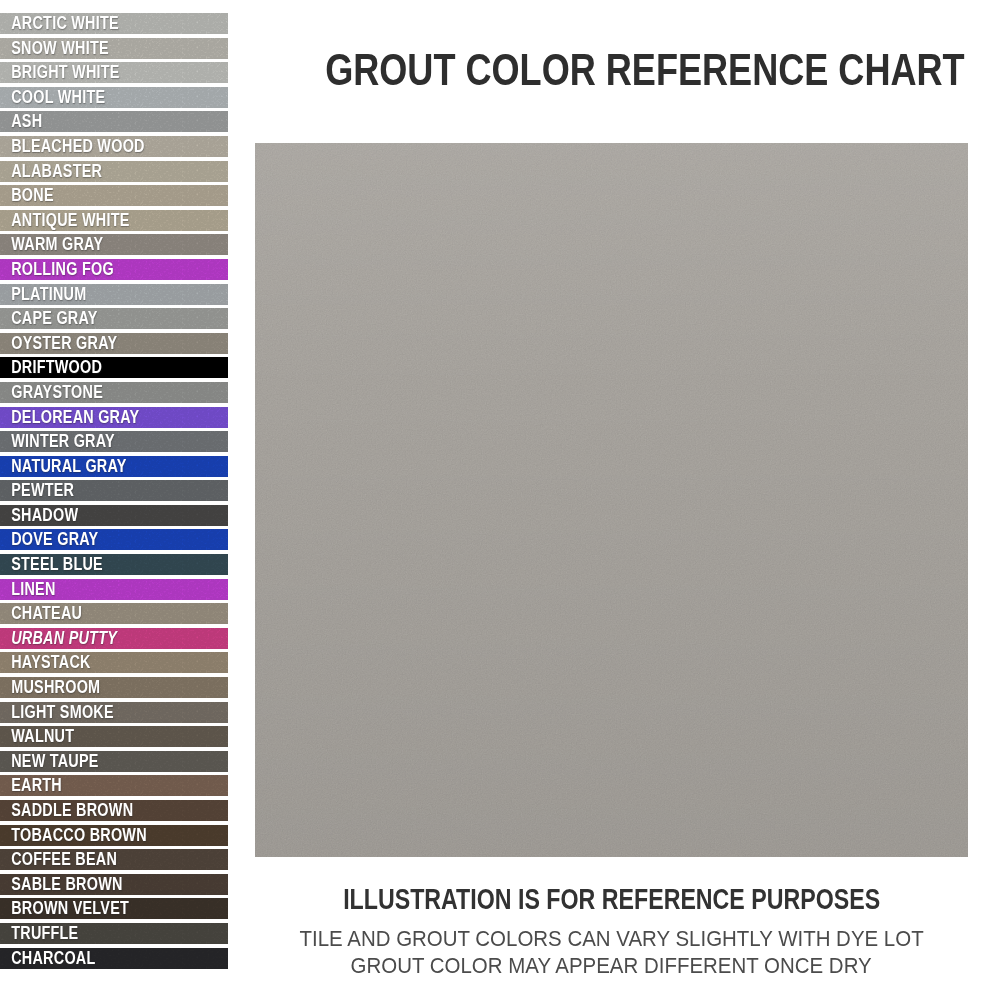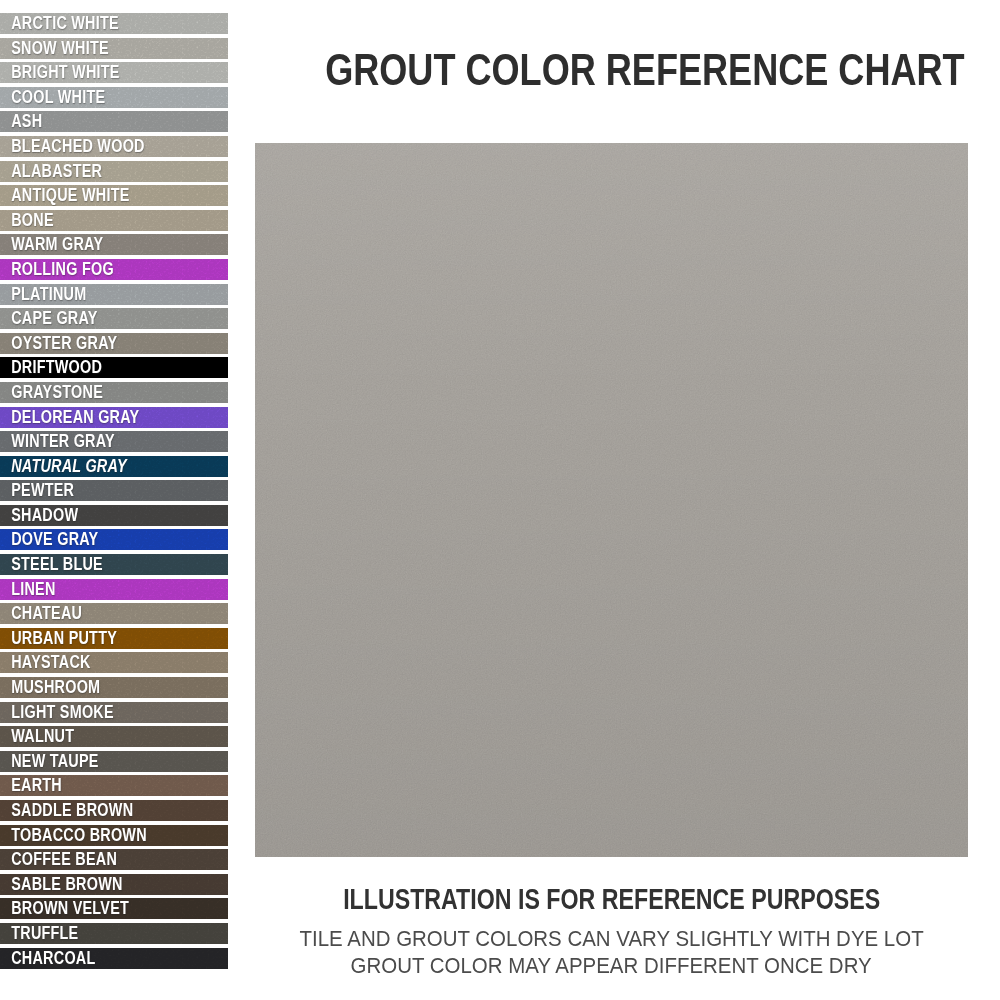--- a/index.html
+++ b/index.html
@@ -115,32 +115,32 @@
       <rect width="100%" height="100%" filter="url(#grainF)"></rect>
     </svg>
     <span class="swatch-label">BLEACHED WOOD</span>
   </div>
       <div class="swatch" style="background: rgb(209, 201, 181);">
     <svg class="tex">
       <rect width="100%" height="100%" filter="url(#grainF)"></rect>
     </svg>
     <span class="swatch-label">ALABASTER</span>
   </div>
+      <div class="swatch" style="background: rgb(205, 194, 173);">
+    <svg class="tex">
+      <rect width="100%" height="100%" filter="url(#grainF)"></rect>
+    </svg>
+    <span class="swatch-label">BONE</span>
+  </div>
       <div class="swatch" style="background: rgb(207, 196, 173);">
     <svg class="tex">
       <rect width="100%" height="100%" filter="url(#grainF)"></rect>
     </svg>
     <span class="swatch-label">ANTIQUE WHITE</span>
   </div>
-      <div class="swatch" style="background: rgb(205, 194, 173);">
-    <svg class="tex">
-      <rect width="100%" height="100%" filter="url(#grainF)"></rect>
-    </svg>
-    <span class="swatch-label">BONE</span>
-  </div>
       <div class="swatch" style="background: rgb(169, 161, 153);">
     <svg class="tex">
       <rect width="100%" height="100%" filter="url(#grainF)"></rect>
     </svg>
     <span class="swatch-label">WARM GRAY</span>
   </div>
       <div class="swatch" style="background: #d946ef;">
     <svg class="tex">
       <rect width="100%" height="100%" filter="url(#grainF)"></rect>
     </svg>
@@ -181,21 +181,21 @@
       <rect width="100%" height="100%" filter="url(#grainF)"></rect>
     </svg>
     <span class="swatch-label">DELOREAN GRAY</span>
   </div>
       <div class="swatch" style="background: rgb(131, 135, 139);">
     <svg class="tex">
       <rect width="100%" height="100%" filter="url(#grainF)"></rect>
     </svg>
     <span class="swatch-label">WINTER GRAY</span>
   </div>
-      <div class="swatch" style="background: #0c4a6e; font-style: italic;">
+      <div class="swatch" style="background: #1d4ed8;">
     <svg class="tex">
       <rect width="100%" height="100%" filter="url(#grainF)"></rect>
     </svg>
     <span class="swatch-label">NATURAL GRAY</span>
   </div>
       <div class="swatch" style="background: rgb(116, 120, 123);">
     <svg class="tex">
       <rect width="100%" height="100%" filter="url(#grainF)"></rect>
     </svg>
     <span class="swatch-label">PEWTER</span>
@@ -223,21 +223,21 @@
       <rect width="100%" height="100%" filter="url(#grainF)"></rect>
     </svg>
     <span class="swatch-label">LINEN</span>
   </div>
       <div class="swatch" style="background: rgb(179, 168, 150);">
     <svg class="tex">
       <rect width="100%" height="100%" filter="url(#grainF)"></rect>
     </svg>
     <span class="swatch-label">CHATEAU</span>
   </div>
-      <div class="swatch" style="background: #a16207;">
+      <div class="swatch" style="background: #ec4899; font-style: italic;">
     <svg class="tex">
       <rect width="100%" height="100%" filter="url(#grainF)"></rect>
     </svg>
     <span class="swatch-label">URBAN PUTTY</span>
   </div>
       <div class="swatch" style="background: rgb(174, 157, 134);">
     <svg class="tex">
       <rect width="100%" height="100%" filter="url(#grainF)"></rect>
     </svg>
     <span class="swatch-label">HAYSTACK</span>

